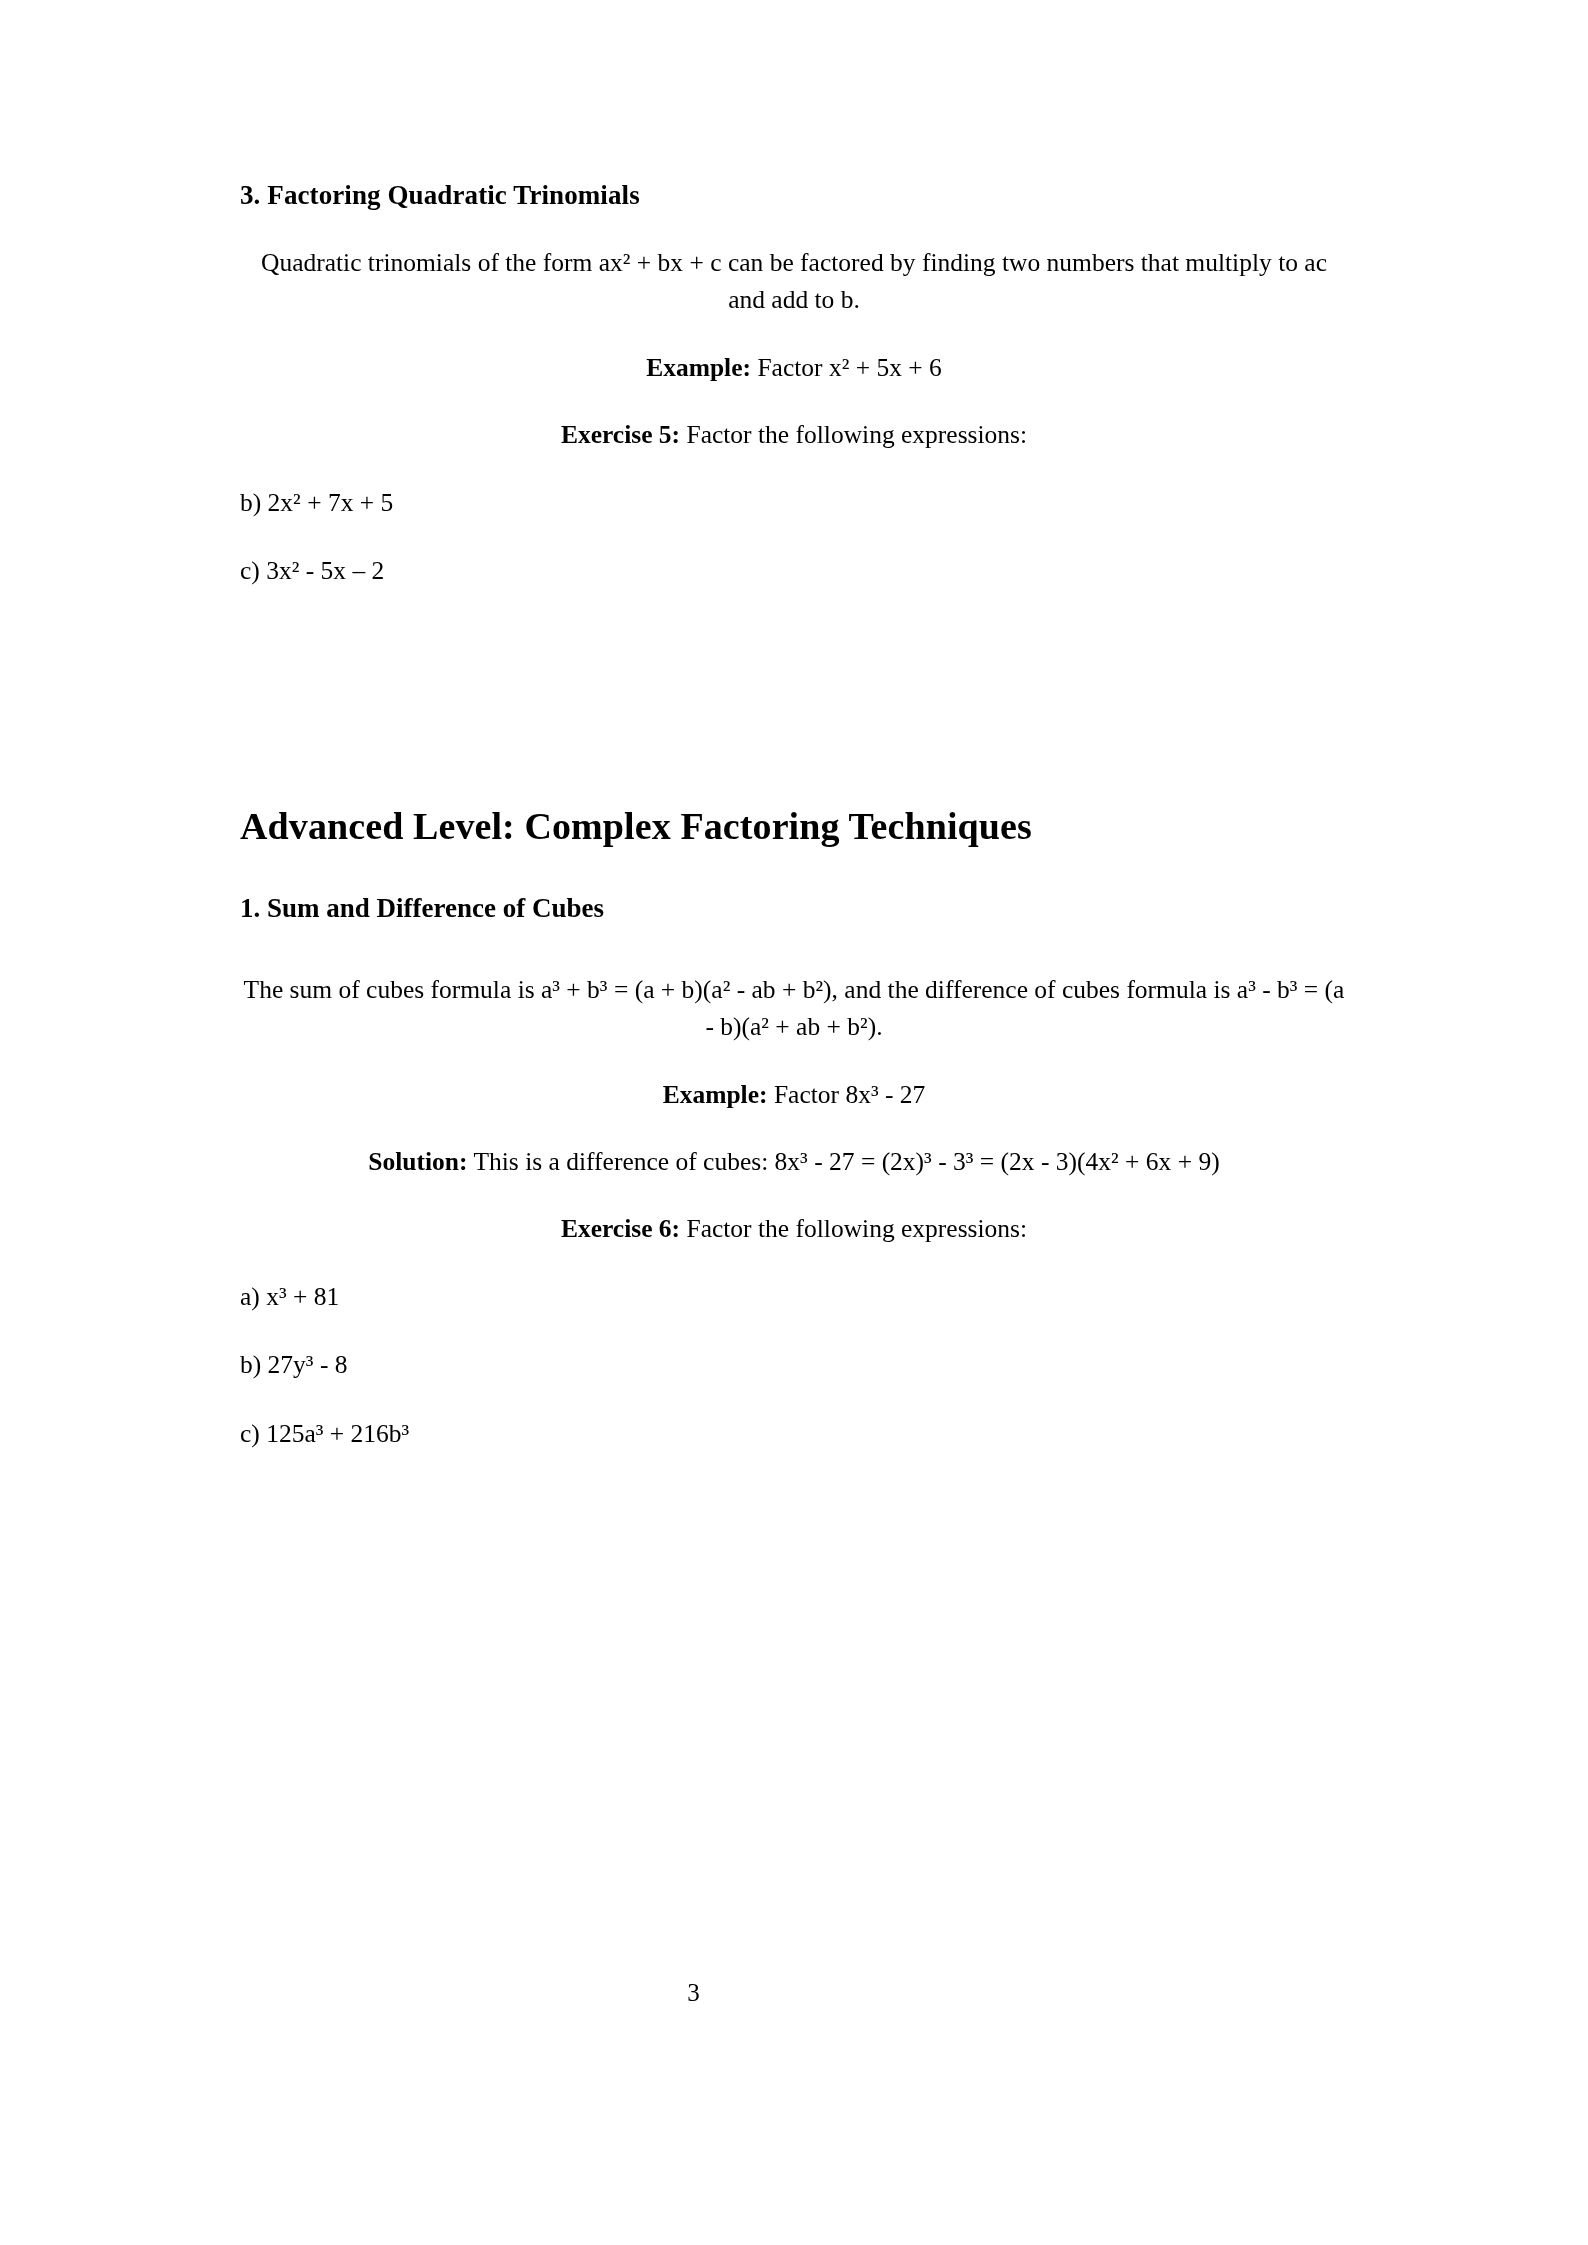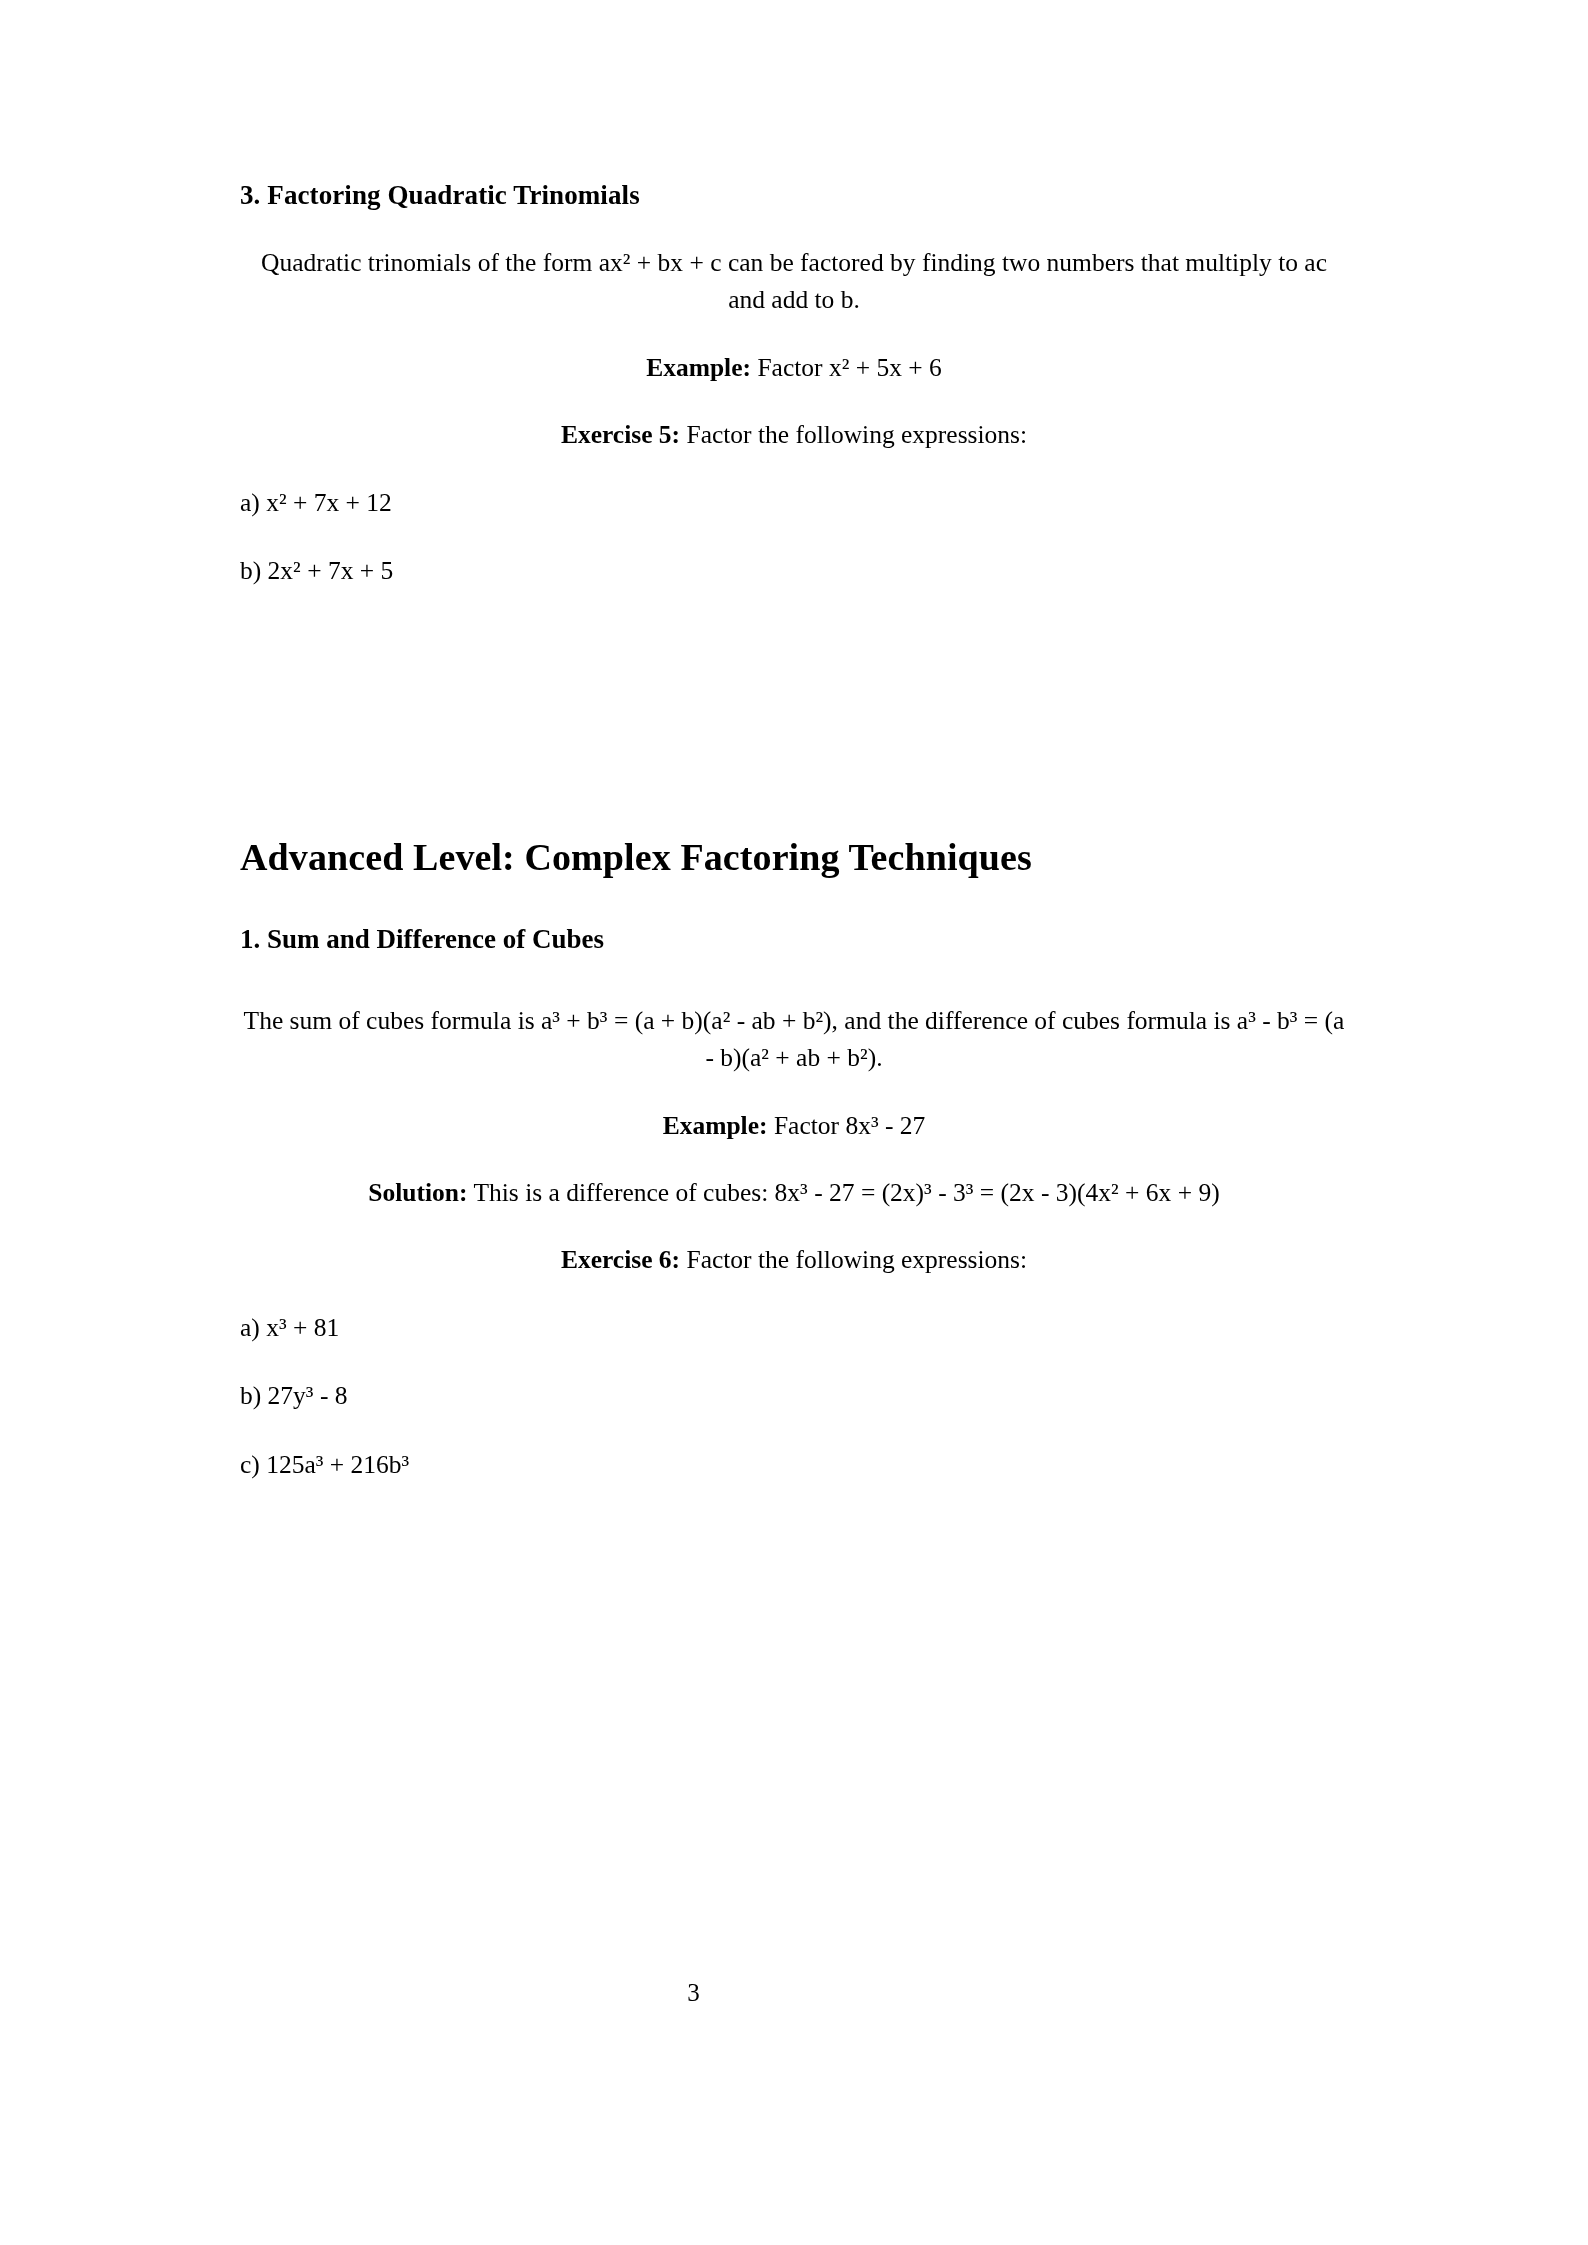--- a/index.html
+++ b/index.html
@@ -93,22 +93,22 @@
 
     <p class="body">
       <span class="lbl">Example:</span><span> Factor x² + 5x + 6</span>
     </p>
 
 
     <p class="body">
       <span class="lbl">Exercise 5:</span><span> Factor the following expressions:</span>
     </p>
 
-    <p class="item">a) x² + 7x + 12</p>
     <p class="item">b) 2x² + 7x + 5</p>
+    <p class="item last">c) 3x² - 5x – 2</p>
 
     <div class="block-gap"></div>
 
     <h1 class="major-heading">Advanced Level: Complex Factoring Techniques</h1>
 
     <h2 class="sub-heading">1. Sum and Difference of Cubes</h2>
 
     <p class="body">The sum of cubes formula is a³ + b³ = (a + b)(a² - ab + b²), and the difference of cubes formula is a³ - b³ = (a - b)(a² + ab + b²).</p>
 
     <p class="body">

